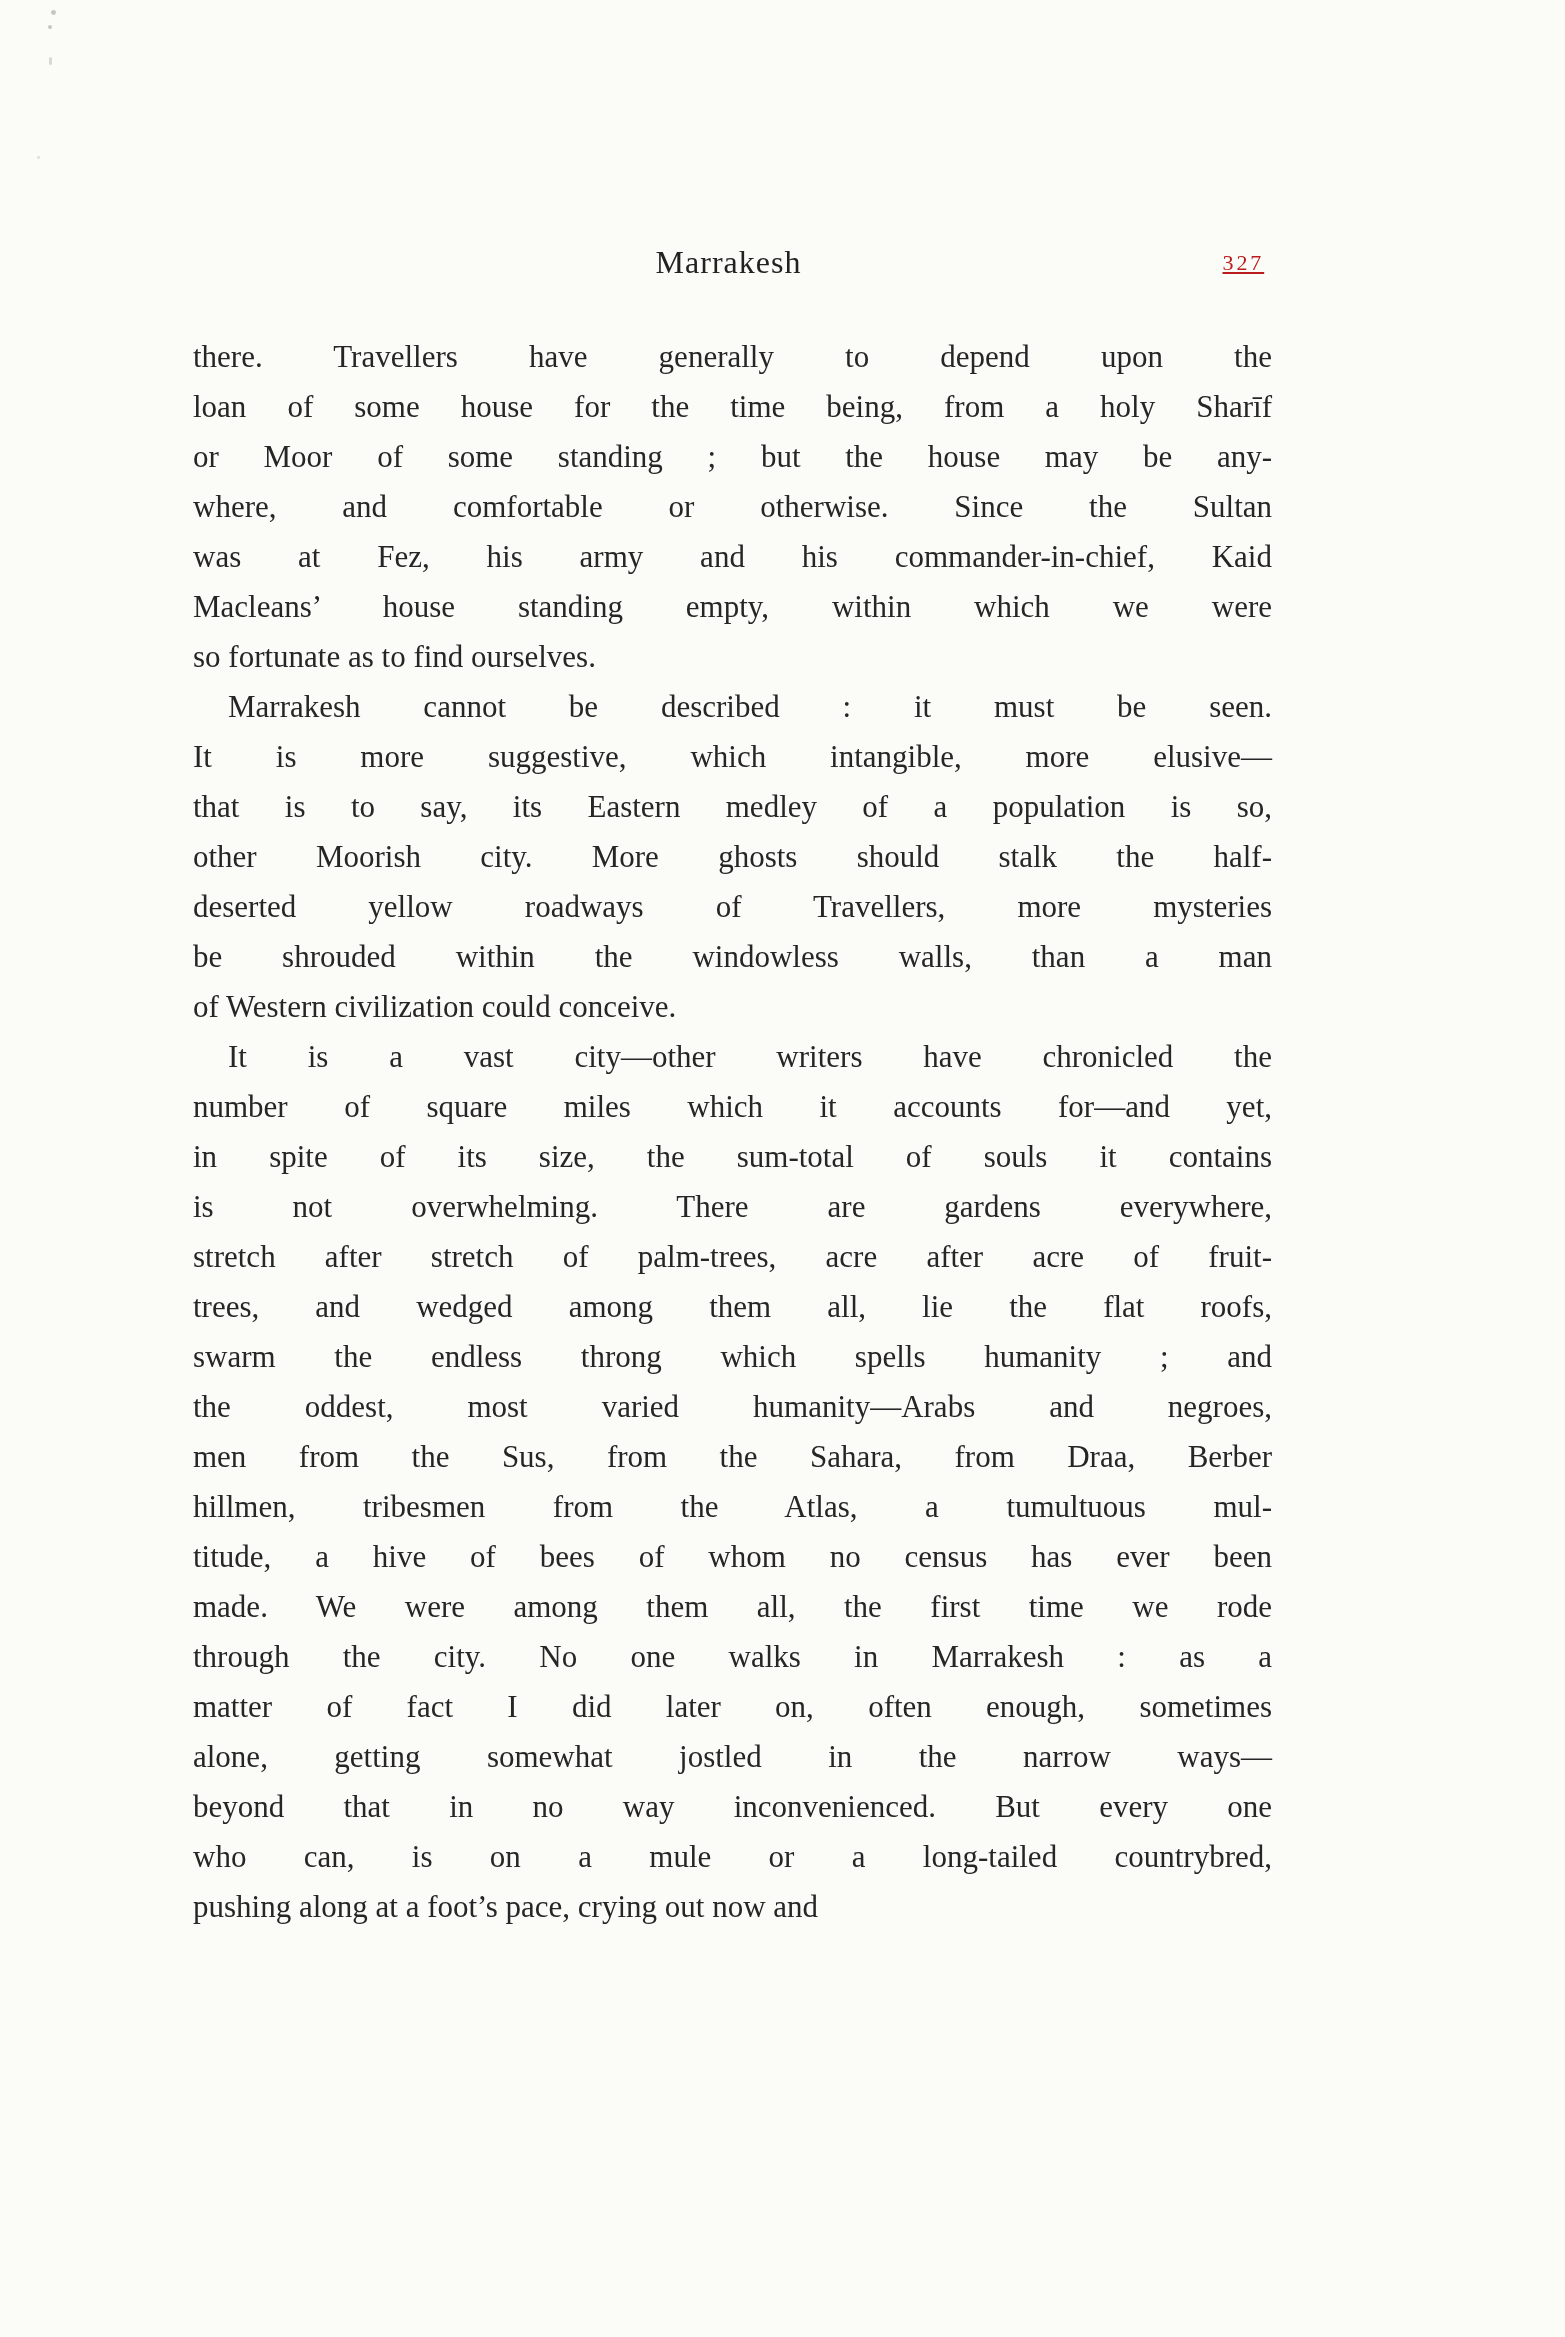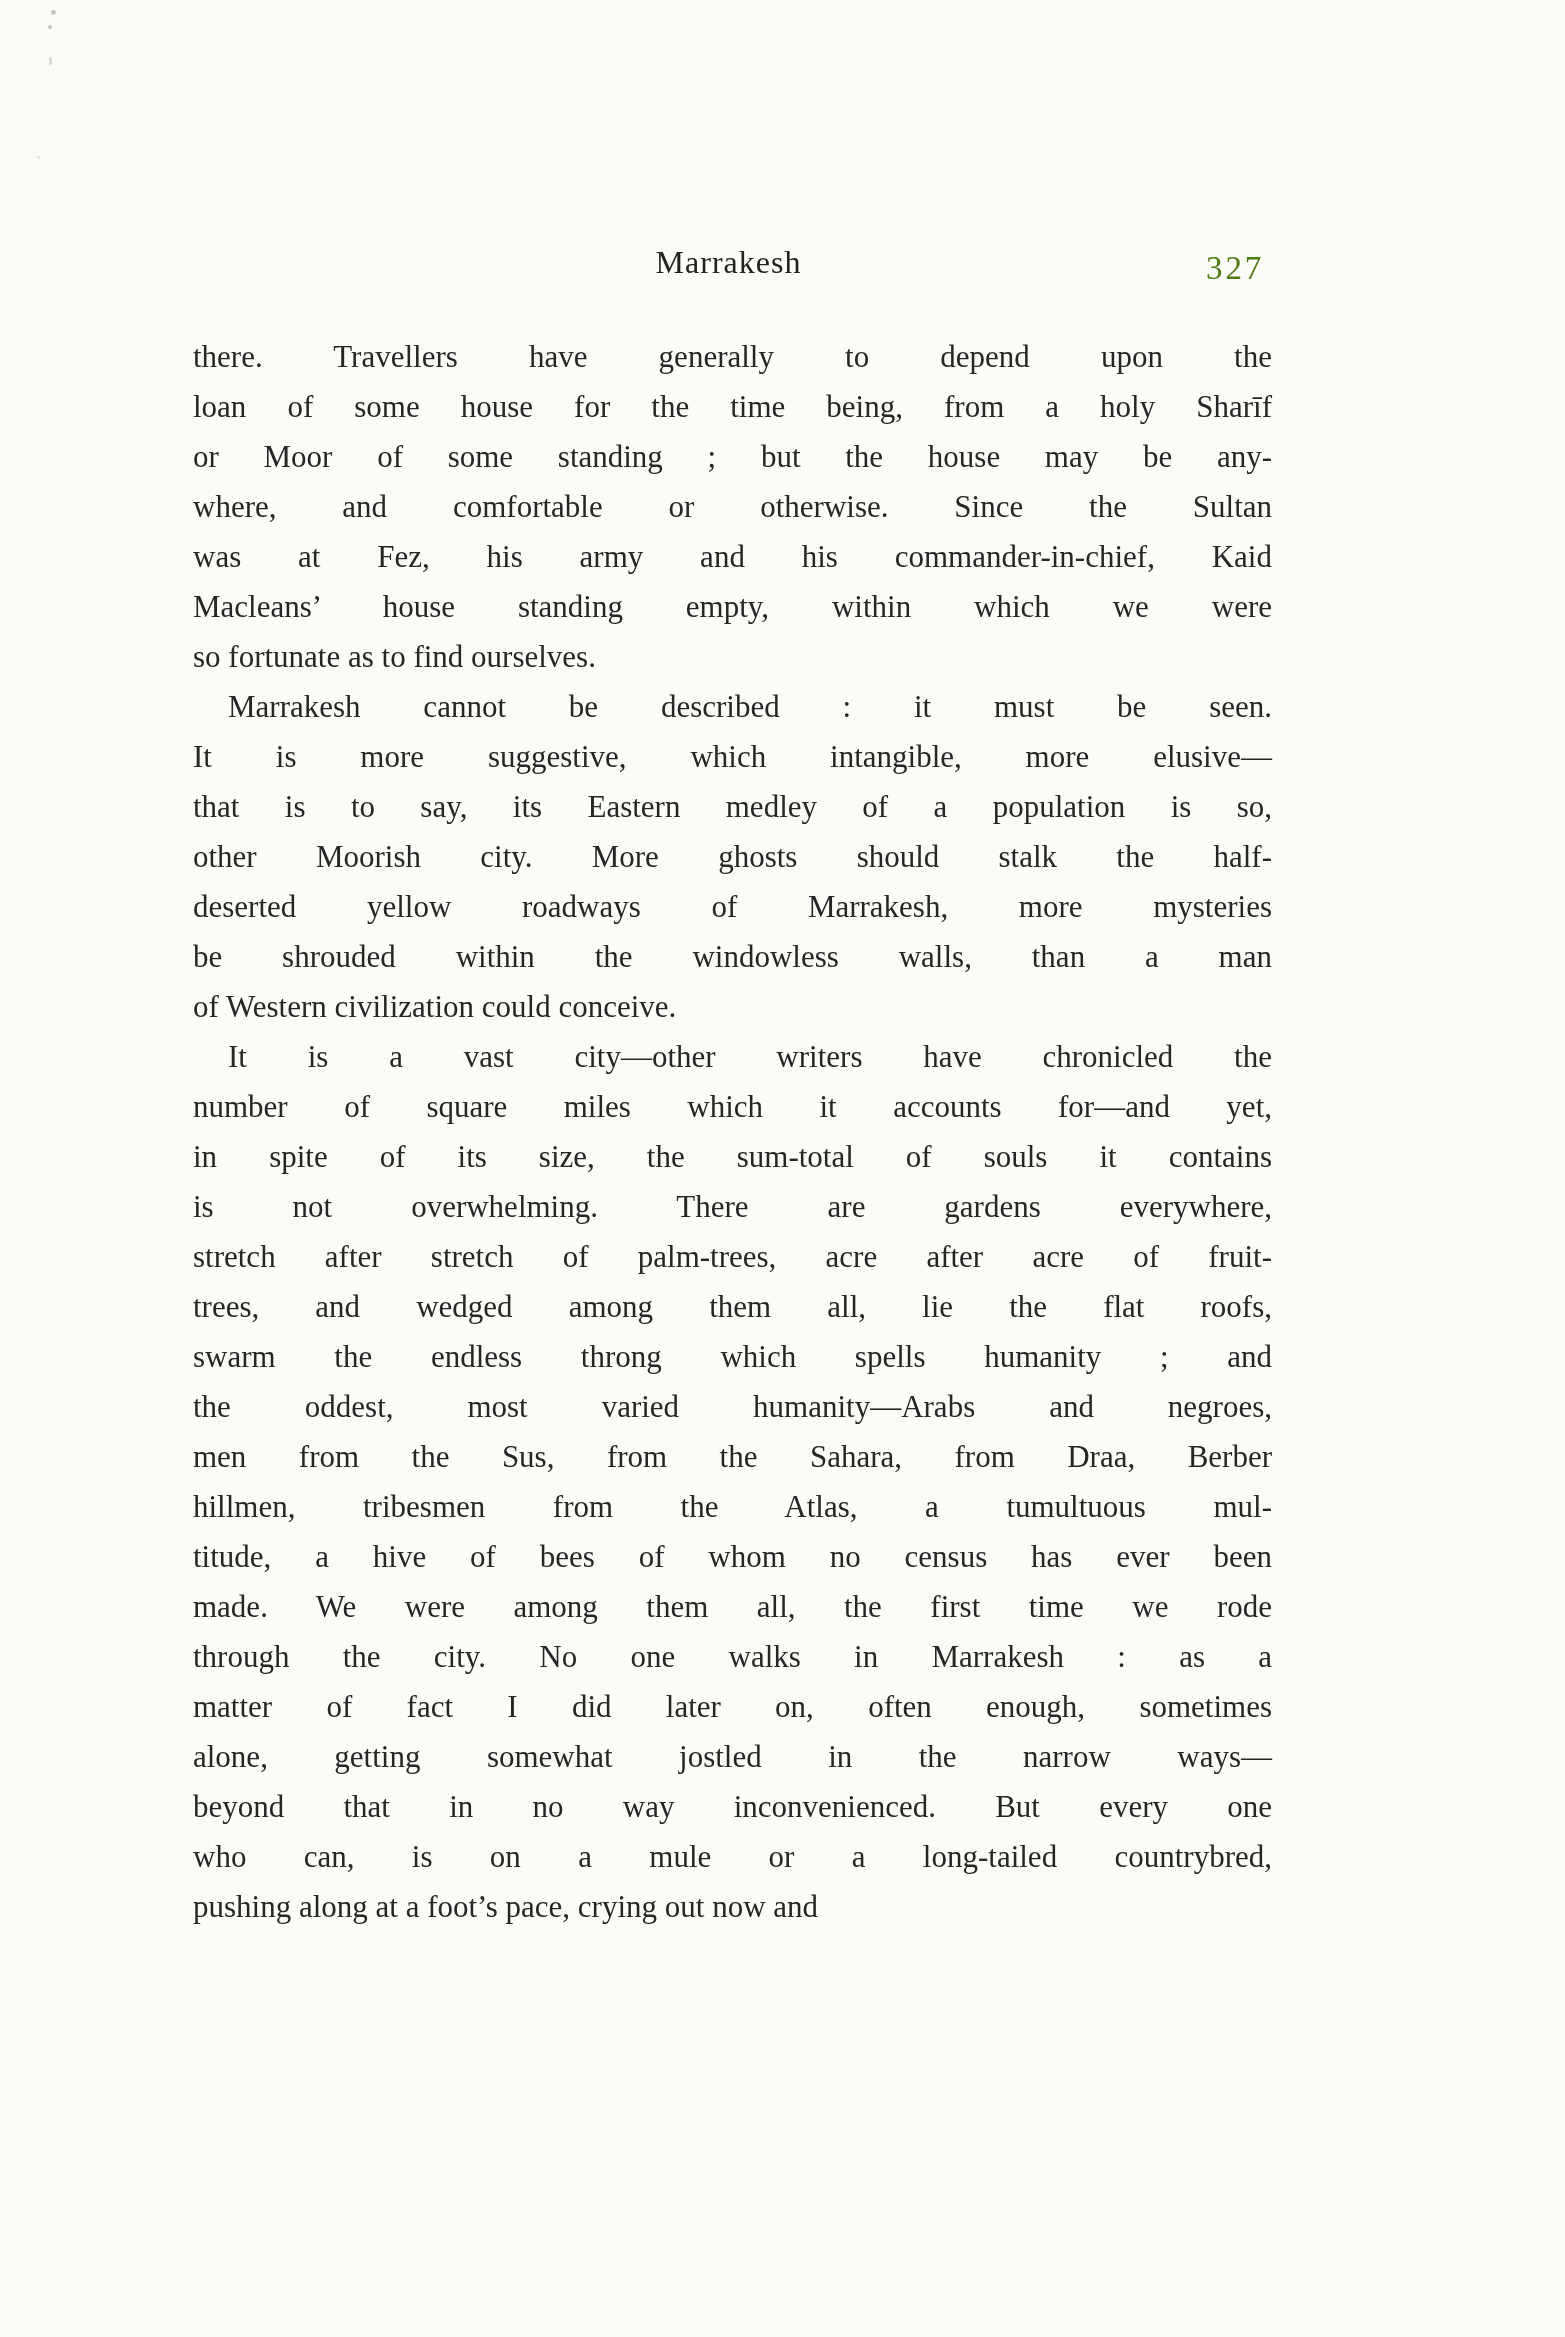--- a/index.html
+++ b/index.html
@@ -41,23 +41,24 @@
     right: 0;
     text-align: center;
     font-size: 32px;
     letter-spacing: 1px;
     color: #222220;
   }
   .page-number {
     position: absolute;
     right: 7.8px;
     top: 5.9px;
-    font-size: 33px;
+    font-size: 22px;
     letter-spacing: 2.9px;
-    color: #4d7c0f;
+    color: #b91c1c;
+    text-decoration: underline;
   }
 
   .text-body {
     position: absolute;
     left: 185px;
     top: 332px;
     width: 1087px;
     font-size: 31px;
     line-height: 50px;
   }
@@ -98,21 +99,21 @@
         <div class="line">where, and comfortable or otherwise. Since the Sultan</div>
         <div class="line">was at Fez, his army and his commander-in-chief, Kaid</div>
         <div class="line">Macleans’ house standing empty, within which we were</div>
         <div class="line last">so fortunate as to find ourselves.</div>
       </div>
       <div class="paragraph">
         <div class="line indent">Marrakesh cannot be described : it must be seen.</div>
         <div class="line">It is more suggestive, which intangible, more elusive—</div>
         <div class="line">that is to say, its Eastern medley of a population is so,</div>
         <div class="line">other Moorish city. More ghosts should stalk the half-</div>
-        <div class="line">deserted yellow roadways of Marrakesh, more mysteries</div>
+        <div class="line">deserted yellow roadways of Travellers, more mysteries</div>
         <div class="line">be shrouded within the windowless walls, than a man</div>
         <div class="line last">of Western civilization could conceive.</div>
       </div>
       <div class="paragraph">
         <div class="line indent">It is a vast city—other writers have chronicled the</div>
         <div class="line">number of square miles which it accounts for—and yet,</div>
         <div class="line">in spite of its size, the sum-total of souls it contains</div>
         <div class="line">is not overwhelming. There are gardens everywhere,</div>
         <div class="line">stretch after stretch of palm-trees, acre after acre of fruit-</div>
         <div class="line">trees, and wedged among them all, lie the flat roofs,</div>

